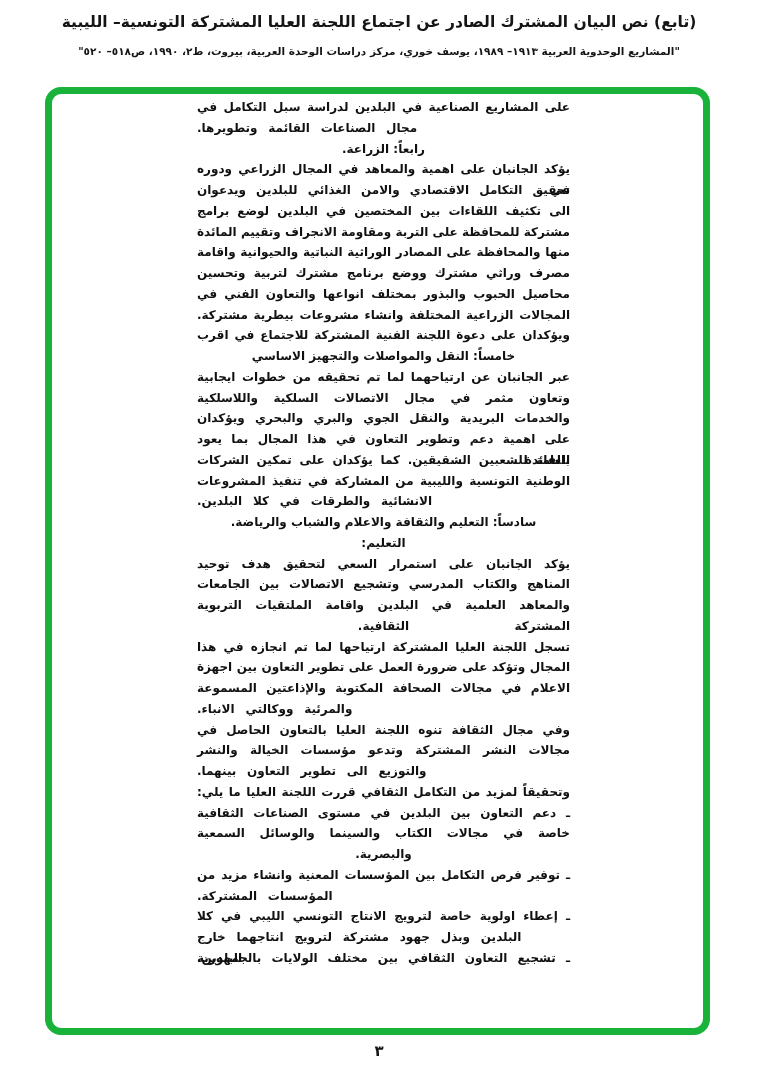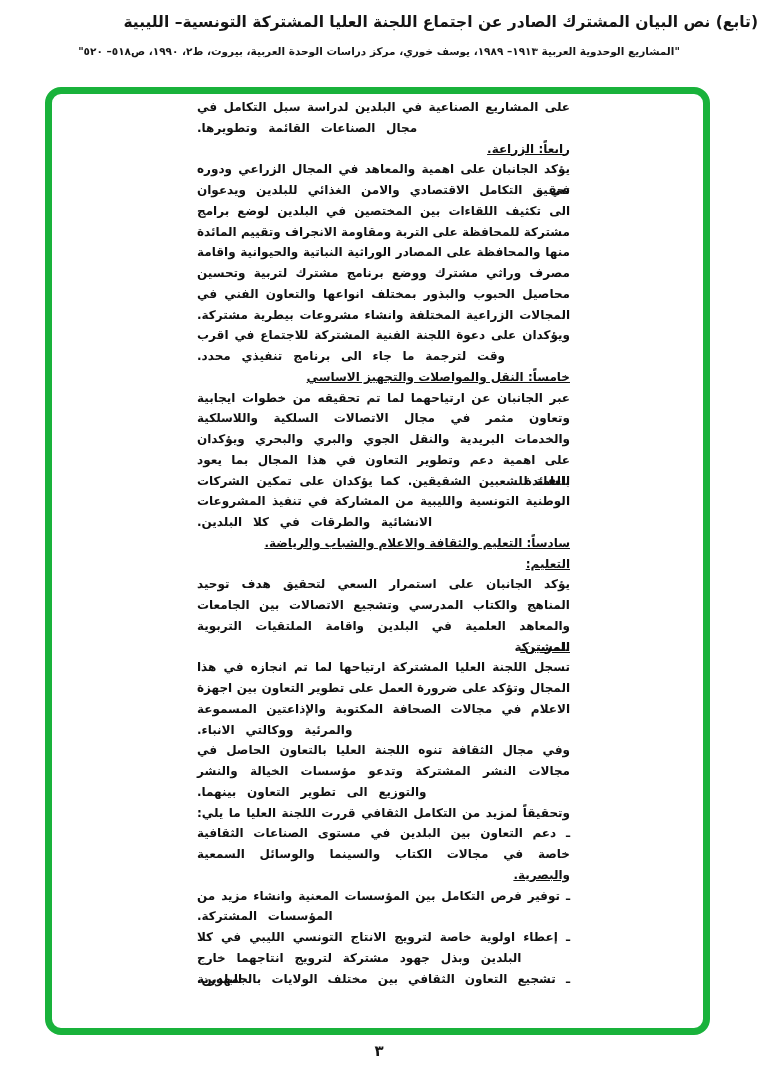--- a/index.html
+++ b/index.html
@@ -2,21 +2,21 @@
 <html lang="ar"><head>
 <meta charset="utf-8">
 <style>
   html,body{margin:0;padding:0;}
   body{
     width:758px;height:1078px;position:relative;background:#ffffff;
     font-family:"DejaVu Sans",sans-serif;color:#151515;overflow:hidden;
   }
   .page-title{
     position:absolute;top:13px;left:0;right:0;
-    direction:rtl;
+    text-align:center;direction:rtl;
     font-size:15.5px;font-weight:bold;letter-spacing:0px;
   }
   .source-citation{
     position:absolute;top:45px;left:0;right:0;
     text-align:center;direction:rtl;
     font-size:10.5px;font-weight:bold;
   }
   .document-frame{
     position:absolute;left:45px;top:87px;
     width:651px;height:934px;
@@ -26,21 +26,21 @@
   .document-text{
     position:absolute;left:197px;top:97px;width:373px;
     direction:rtl;
     font-size:12px;font-weight:bold;color:#111;
   }
   .line{
     height:20.75px;line-height:20.75px;
     white-space:normal;overflow:visible;
   }
   .line.j{text-align:justify;text-align-last:justify;}
-  .line.r{text-align:right;text-decoration:underline;}
+  .line.r{text-align:center;}
   .line.e{text-align:left;word-spacing:0.55em;}
   .page-number{
     position:absolute;top:1042px;left:0;right:0;
     text-align:center;font-size:15px;font-weight:bold;
   }
 </style>
 </head>
 <body>
 
 <div class="page-title">(تابع) نص البيان المشترك الصادر عن اجتماع اللجنة العليا المشتركة التونسية– الليبية</div>
@@ -55,35 +55,34 @@
     <div class="line r">رابعاً:  الزراعة.</div>
     <div class="line j">يؤكد الجانبان على اهمية والمعاهد في المجال الزراعي ودوره في</div>
     <div class="line j">تحقيق التكامل الاقتصادي والامن الغذائي للبلدين ويدعوان</div>
     <div class="line j">الى تكثيف اللقاءات بين المختصين في البلدين لوضع برامج</div>
     <div class="line j">مشتركة للمحافظة على التربة ومقاومة الانجراف وتقييم المائدة</div>
     <div class="line j">منها والمحافظة على المصادر الوراثية النباتية والحيوانية واقامة</div>
     <div class="line j">مصرف وراثي مشترك ووضع برنامج مشترك لتربية وتحسين</div>
     <div class="line j">محاصيل الحبوب والبذور بمختلف انواعها والتعاون الفني في</div>
     <div class="line j">المجالات الزراعية المختلفة وانشاء مشروعات بيطرية مشتركة.</div>
     <div class="line j">ويؤكدان على دعوة اللجنة الفنية المشتركة للاجتماع في اقرب</div>
-    <div class="line e">وقت لترجمة ما جاء الى برنامج تنفيذي محدد.</div>
     <div class="line r">خامساً:  النقل والمواصلات والتجهيز الاساسي</div>
     <div class="line j">عبر الجانبان عن ارتياحهما لما تم تحقيقه من خطوات ايجابية</div>
     <div class="line j">وتعاون مثمر في مجال الاتصالات السلكية واللاسلكية</div>
     <div class="line j">والخدمات البريدية والنقل الجوي والبري والبحري ويؤكدان</div>
     <div class="line j">على اهمية دعم وتطوير التعاون في هذا المجال بما يعود بالفائدة</div>
     <div class="line j">العامة للشعبين الشقيقين. كما يؤكدان على تمكين الشركات</div>
     <div class="line j">الوطنية التونسية والليبية من المشاركة في تنفيذ المشروعات</div>
     <div class="line e">الانشائية والطرقات في كلا البلدين.</div>
     <div class="line r">سادساً:  التعليم والثقافة والاعلام والشباب والرياضة.</div>
     <div class="line r">التعليم:</div>
     <div class="line j">يؤكد الجانبان على استمرار السعي لتحقيق هدف توحيد</div>
     <div class="line j">المناهج والكتاب المدرسي وتشجيع الاتصالات بين الجامعات</div>
     <div class="line j">والمعاهد العلمية في البلدين واقامة الملتقيات التربوية المشتركة</div>
-    <div class="line r">للمربين.</div>
+    <div class="line r">الثقافية.</div>
     <div class="line j">تسجل اللجنة العليا المشتركة ارتياحها لما تم انجازه في هذا</div>
     <div class="line j">المجال وتؤكد على ضرورة العمل على تطوير التعاون بين اجهزة</div>
     <div class="line j">الاعلام في مجالات الصحافة المكتوبة والإذاعتين المسموعة</div>
     <div class="line e">والمرئية ووكالتي الانباء.</div>
     <div class="line j">وفي مجال الثقافة تنوه اللجنة العليا بالتعاون الحاصل في</div>
     <div class="line j">مجالات النشر المشتركة وتدعو مؤسسات الخيالة والنشر</div>
     <div class="line e">والتوزيع الى تطوير التعاون بينهما.</div>
     <div class="line j">وتحقيقاً لمزيد من التكامل الثقافي قررت اللجنة العليا ما يلي:</div>
     <div class="line j">ـ دعم التعاون بين البلدين في مستوى الصناعات الثقافية</div>
     <div class="line j">خاصة في مجالات الكتاب والسينما والوسائل السمعية</div>

